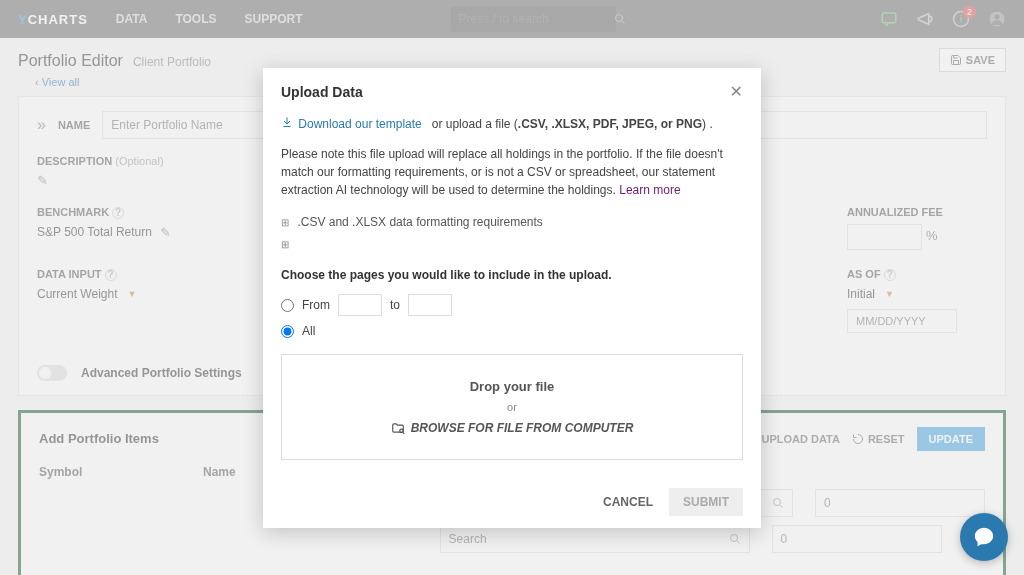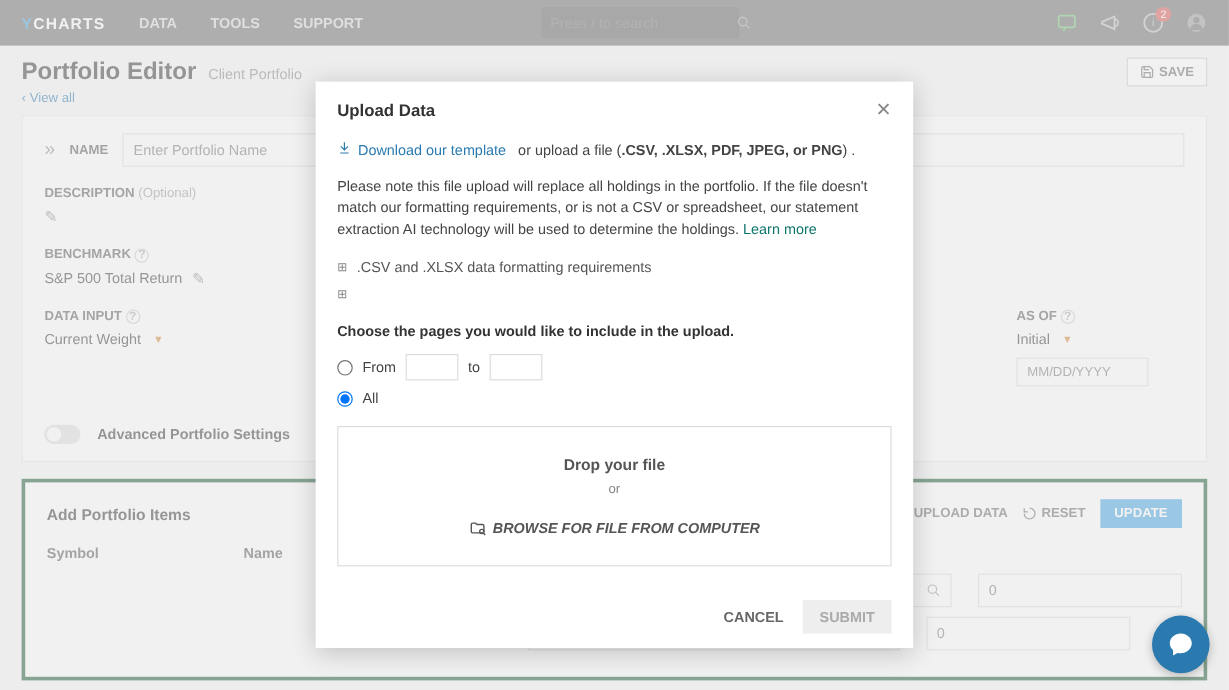--- a/index.html
+++ b/index.html
@@ -12,24 +12,24 @@
 .nav-item { font-size: 12px; font-weight: 600; margin-right: 28px; cursor: pointer; }
 .search-wrap { background: #5e5e5e; border-radius: 2px; height: 26px; width: 165px; display: flex; align-items: center; padding: 0 8px; margin-left: 120px; }
 .search-wrap input { background: transparent; border: none; outline: none; color: #ccc; font-size: 12px; flex: 1; }
 .search-wrap .si { color: #aaa; }
 .nav-right { margin-left: auto; display: flex; align-items: center; gap: 18px; }
 .nav-icon { width: 18px; height: 18px; color: #bdbdbd; position: relative; }
 .badge { position: absolute; top: -4px; right: -6px; background: #d9534f; color: #fff; font-size: 9px; border-radius: 8px; padding: 0 4px; line-height: 12px; }
 
 
 .pagehdr { padding: 10px 18px 4px; display: flex; align-items: baseline; }
-.pagehdr h1 { font-size: 20px; font-weight: 700; margin-right: 10px; }
+.pagehdr h1 { font-size: 16px; font-weight: 400; margin-right: 10px; }
 .pagehdr .sub { font-size: 12px; color: #888; }
 .savebtn { margin-left: auto; border: 1px solid #ccc; background: #fff; padding: 5px 10px; font-size: 11px; font-weight: 600; color: #666; cursor: pointer; display:flex; align-items:center; gap:4px;}
-.viewall { color: #2a7ab0; font-size: 11px; padding: 0 18px 8px; cursor: pointer; }
+.viewall { color: #2a7ab0; font-size: 11px; padding: 0 35px 8px; cursor: pointer; }
 .viewall::before { content: "‹ "; }
 
 
 .panel { background: #fff; margin: 0 18px; border: 1px solid #e5e5e5; padding: 14px 18px; }
 .row1 { display: flex; align-items: center; gap: 12px; margin-bottom: 16px; }
 .chev { color: #888; font-size: 16px; }
 .lbl { font-size: 11px; font-weight: 600; color: #555; }
 .pname { flex: 1; border: 1px solid #ddd; padding: 6px 8px; font-size: 12px; }
 .section-lbl { font-size: 11px; font-weight: 600; color: #555; margin-bottom: 6px; }
 .opt { color: #999; font-weight: 400; }
@@ -66,29 +66,29 @@
 .modal { position:absolute; top:68px; left:50%; transform:translateX(-50%); width: 498px; background:#fff; box-shadow: 0 4px 20px rgba(0,0,0,0.2); }
 .mhdr { padding: 14px 18px; display:flex; align-items:center; }
 .mhdr h2 { font-size: 14px; font-weight: 700; }
 .mclose { margin-left:auto; font-size:16px; color:#888; cursor:pointer; }
 .mbody { padding: 0 18px 16px; font-size: 12px; color:#444; line-height: 1.5; }
 .dlrow { margin-bottom: 12px; }
 .dllink { color:#2a7ab0; cursor:pointer; }
 .dlicon { color:#2a7ab0; margin-right:2px; }
 .bold { font-weight:700; }
 .note { margin-bottom: 14px; }
-.lmore { color:#0f766e; cursor:pointer; }
+.lmore { color:#701a75; cursor:pointer; }
 .expand { display:flex; align-items:center; gap:8px; margin: 6px 0; color:#555; cursor:pointer; }
 .plusbox { font-size:10px; color:#888; }
 .choose { font-weight:700; margin: 14px 0 10px; color:#333; }
 .radios label { display:flex; align-items:center; gap:8px; margin: 6px 0; }
 .radios input[type=text] { border:1px solid #ddd; width:44px; height:22px; padding: 0 4px; }
 .drop { border:1px solid #ddd; margin-top: 14px; padding: 22px 10px; text-align:center; }
 .drop .t1 { font-weight:700; font-size:13px; color:#555; }
-.drop .t2 { font-size:11px; color:#888; margin: 2px 0 15px; }
+.drop .t2 { font-size:11px; color:#888; margin: 2px 0 4px; }
 .drop .t3 { font-weight:700; font-size:12px; color:#555; display:flex; justify-content:center; align-items:center; gap:6px;font-style:italic; }
 .mfoot { padding: 12px 18px; display:flex; justify-content:flex-end; gap: 16px; align-items:center; }
 .cancel { font-size:12px; font-weight:700; color:#666; cursor:pointer; }
 .submit { background:#eee; color:#aaa; border:none; padding:7px 14px; font-size:12px; font-weight:700; }
 
 
 .chat { position:absolute; bottom:14px; right:16px; width:48px; height:48px; border-radius:50%; background:#2a7ab0; display:flex; align-items:center; justify-content:center; box-shadow:0 2px 8px rgba(0,0,0,0.25); }
 
 svg { display:block; }
 </style>
@@ -162,20 +162,24 @@
   <div class="section-lbl"><span>DESCRIPTION</span> <span class="opt">(Optional)</span></div>
   <div><span class="pencil">✎</span></div>
 
   <div class="fields">
     <div class="col">
       <div class="section-lbl"><span>BENCHMARK</span> <span class="q">?</span></div>
       <div class="val">
           <span>S&amp;P 500 Total Return</span> 
           <span class="pencil">✎</span>
         </div>
+    </div>
+    <div class="col" style="max-width:140px;">
+      <div class="section-lbl">ANNUALIZED FEE</div>
+      <div><span class="feebox"></span><span class="pct">%</span></div>
     </div>
   </div>
 
   <div class="fields">
     <div class="col">
       <div class="section-lbl"><span>DATA INPUT</span> <span class="q">?</span></div>
       <div class="val">
           <span>Current Weight</span>
           <span class="dropdown-caret">▼</span>
         </div>

